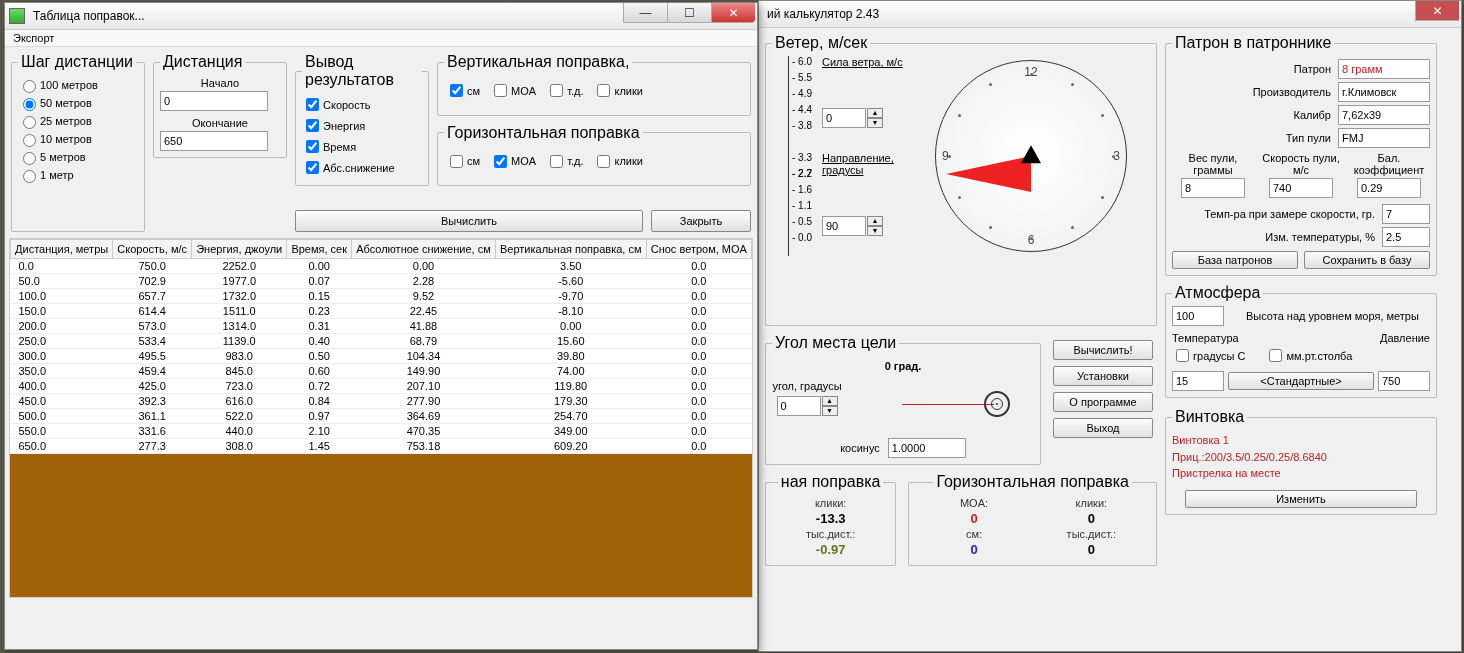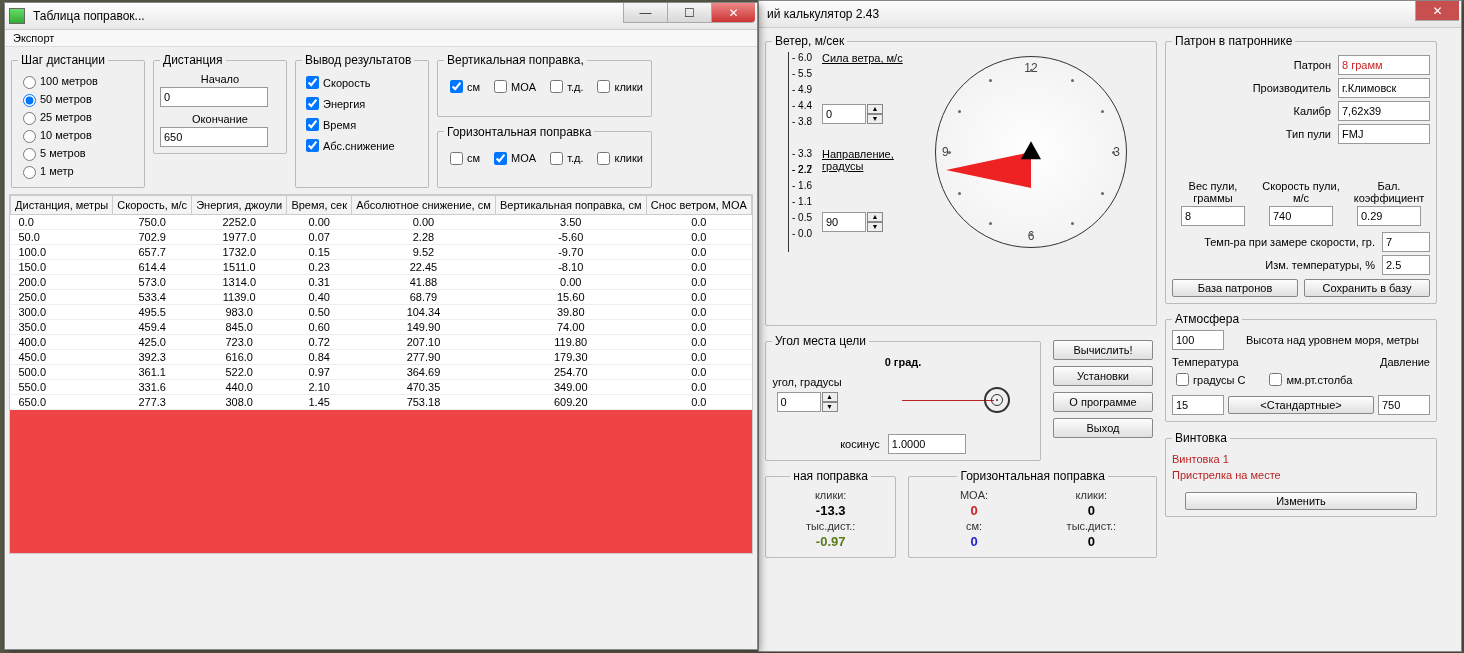--- a/index.html
+++ b/index.html
@@ -56,21 +56,21 @@
 
   .menubar { padding: 2px 8px; background: #f8f8f8; border-bottom: 1px solid #ddd; }
 
   fieldset {
     border: 1px solid #bbb;
     border-radius: 2px;
     margin: 4px;
     padding: 4px 6px 6px 6px;
     font-size: 11px;
   }
-  legend { font-size: 12px; padding: 0 3px; }
+  legend { font-size: 16px; padding: 0 3px; }
 
   .radio-row, .check-row { margin: 2px 0; display: flex; align-items: center; white-space: nowrap;}
   .radio-row input, .check-row input { margin-right: 4px; }
 
   input[type=text] {
     font-size: 11px;
     padding: 1px 3px;
     border: 1px solid #999;
     background: #fff;
     height: 16px;
@@ -108,21 +108,21 @@
     font-weight: normal;
     text-align: center;
     font-size: 11px;
   }
   table.results td {
     border-bottom: 1px solid #eee;
     padding: 1px 6px;
     text-align: center;
   }
   table.results td:first-child { text-align: left; padding-left: 8px;}
-  .table-wrap { height: 300px; overflow: hidden; border: 1px solid #ccc; margin: 0 4px 4px 4px; background:#ef4444;}
+  .table-wrap { height: 300px; overflow: hidden; border: 1px solid #ccc; margin: 0 4px 4px 4px; background:#a16207;}
 
   
   .right-grid { display: flex; padding: 2px; height: calc(100% - 30px); }
   .right-col { display: flex; flex-direction: column; }
   .col1 { width: 400px; }
   .col2 { width: 280px; }
 
   .wind-ruler {
     position: relative;
     width: 50px;
@@ -175,21 +175,21 @@
   .fs-corr .val { font-size:13px; font-weight:bold; margin:2px 0;}
   .olive { color: #5a7a1a; font-weight:bold;}
   .red { color: #c22; font-weight:bold;}
   .blue { color: #22c; font-weight:bold;}
 
   .form-row { display:flex; align-items:center; margin:3px 0; gap:4px;}
   .form-row label { flex:1; text-align:right; font-size:11px; padding-right:3px;}
   .form-row input { width:84px;}
   .form-3col { display:flex; gap:6px; }
   .form-3col > div { flex:1; text-align:center;}
-  .form-3col label { display:block; margin-bottom:2px; font-size:11px;margin-top:32px;}
+  .form-3col label { display:block; margin-bottom:2px; font-size:11px;}
   .form-3col input { width: 56px;}
 
   .fs-rifle { color:#b22; font-size:11px; line-height:1.4; }
   .fs-rifle .line { margin:1px 0;}
 </style>
 </head>
 <body>
 
 <div class="window" style="left:758px; top:0; width:702px; height:650px;">
   <div class="titlebar">
@@ -382,20 +382,21 @@
         <div style="display:flex; gap:4px; margin-top:4px; align-items:center;">
           <input type="text" style="width: 44px;" value="15">
           <button class="std" style="flex:1;">&lt;Стандартные&gt;</button>
           <input type="text" style="width: 44px;" value="750">
         </div>
       </fieldset>
 
       <fieldset class="fs-rifle">
         <legend style="color:#000;">Винтовка</legend>
         <div class="line">Винтовка 1</div>
+        <div class="line">Приц.:200/3.5/0.25/0.25/8.6840</div>
         <div class="line">Пристрелка на месте</div>
         <div style="text-align:center; margin-top:8px;">
           <button class="std" style="width:90%; color:#000;">Изменить</button>
         </div>
       </fieldset>
     </div>
   </div>
 </div>
 
 <div class="window" style="left:4px; top:2px; width:752px; height:646px;">
@@ -446,21 +447,21 @@
     <div style="display:flex; flex-direction:column; flex:0 0 140px;">
       <fieldset class="fs-dist">
         <legend>Дистанция</legend>
         <div style="text-align:center; margin:2px 0;">Начало</div>
         <input type="text" style="width: 100px;" value="0">
         <div style="text-align:center; margin:6px 0 2px 0;">Окончание</div>
         <input type="text" style="width: 100px;" value="650">
       </fieldset>
     </div>
 
-    <div style="display:flex; flex-direction:row; flex:1;">
+    <div style="display:flex; flex-direction:column; flex:1;">
       <div style="display:flex;">
         <fieldset class="fs-output">
           <legend>Вывод результатов</legend>
           <div id="output-opts">
               <label class="check-row">
                 <input type="checkbox" checked="" style="">
                 <span>Скорость</span>
               </label>
               <label class="check-row">
                 <input type="checkbox" checked="" style="">
@@ -514,20 +515,24 @@
                   <span>т.д.</span>
                 </label>
                 <label class="check-row">
                   <input type="checkbox" style="">
                   <span>клики</span>
                 </label>
               </div>
           </fieldset>
         </div>
       </div>
+      <div class="btn-row">
+        <button class="std big">Вычислить</button>
+        <button class="std" style="width:100px;">Закрыть</button>
+      </div>
     </div>
   </div>
 
   <div class="table-wrap" style="height:358px;">
     <table class="results">
       <thead>
           <tr id="thead-row">
             <th>Дистанция, метры</th>
             <th>Скорость, м/с</th>
             <th>Энергия, джоули</th>

